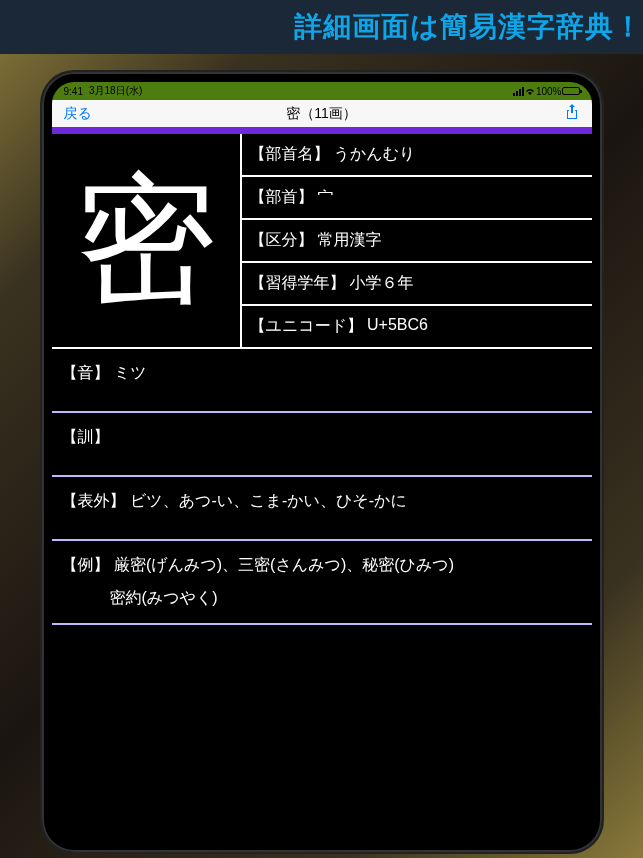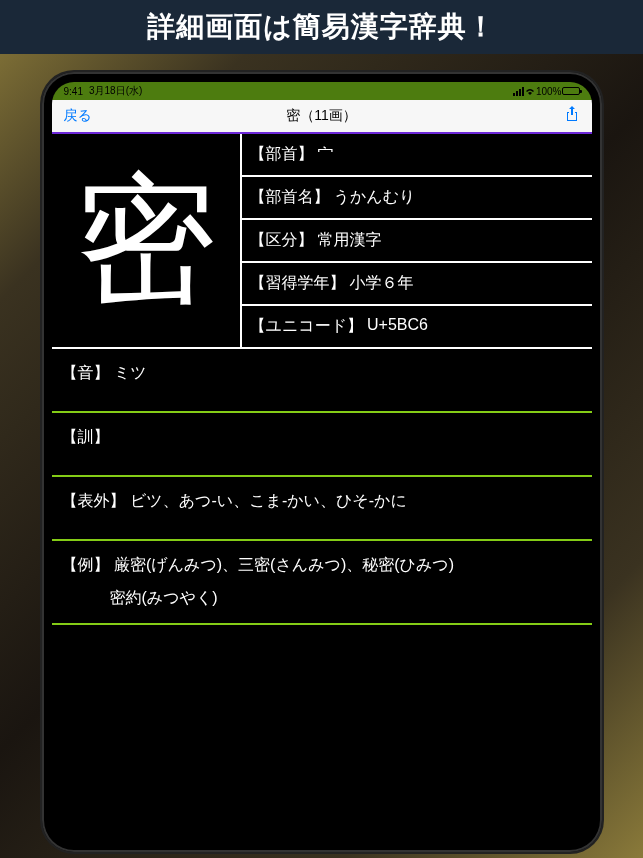--- a/index.html
+++ b/index.html
@@ -13,22 +13,22 @@
       background: linear-gradient(135deg, #8a7a3a 0%, #3a3220 20%, #1a1510 50%, #3a3220 80%, #8a7a3a 100%);
       font-family: "Hiragino Sans", "Hiragino Kaku Gothic Pro", Meiryo, sans-serif;
       display: flex;
       flex-direction: column;
       align-items: center;
       overflow: hidden;
     }
     .banner {
       width: 100%;
       background: #1a2838;
-      color: #ffffff;
-      text-align: center;
+      color: #0ea5e9;
+      text-align: right;
       font-size: 28px;
       font-weight: 600;
       padding: 8px 0;
       letter-spacing: 1px;
     }
     .device-frame {
       margin-top: 18px;
       width: 560px;
       height: 780px;
       background: #000;
@@ -66,21 +66,21 @@
       gap: 0;
       align-items: center;
     }
     .nav-bar {
       background: #f7f7f7;
       height: 34px;
       display: flex;
       align-items: center;
       justify-content: space-between;
       padding: 0 12px;
-      border-bottom: 2px solid #6d28d9;
+      border-bottom: 7px solid #6d28d9;
     }
     .back-btn {
       color: #007aff;
       font-size: 14px;
       cursor: pointer;
     }
     .nav-title {
       color: #000;
       font-size: 14px;
       font-weight: 500;
@@ -130,21 +130,21 @@
       gap: 4px;
     }
     .info-row:last-child {
       border-bottom: none;
     }
     .info-label {
       white-space: nowrap;
     }
     .detail-row {
       padding: 14px 10px;
-      border-bottom: 2px solid #84cc16;
+      border-bottom: 2px solid #c4b5fd;
       font-size: 16px;
       min-height: 64px;
     }
     .detail-row .indent {
       padding-left: 48px;
       margin-top: 12px;
     }
     .signal-icon {
       display: inline-flex;
       gap: 1px;
@@ -220,26 +220,26 @@
       </span>
     </div>
 
     <div class="content">
       <div class="top-section">
         <div class="kanji-box">
           <span class="kanji-char">密</span>
         </div>
         <div class="info-list">
           <div class="info-row">
+            <span class="info-label">【部首名】</span>
+            <span>うかんむり</span>
+          </div>
+          <div class="info-row">
             <span class="info-label">【部首】</span>
             <span>宀</span>
-          </div>
-          <div class="info-row">
-            <span class="info-label">【部首名】</span>
-            <span>うかんむり</span>
           </div>
           <div class="info-row">
             <span class="info-label">【区分】</span>
             <span>常用漢字</span>
           </div>
           <div class="info-row">
             <span class="info-label">【習得学年】</span>
             <span>小学６年</span>
           </div>
           <div class="info-row">

